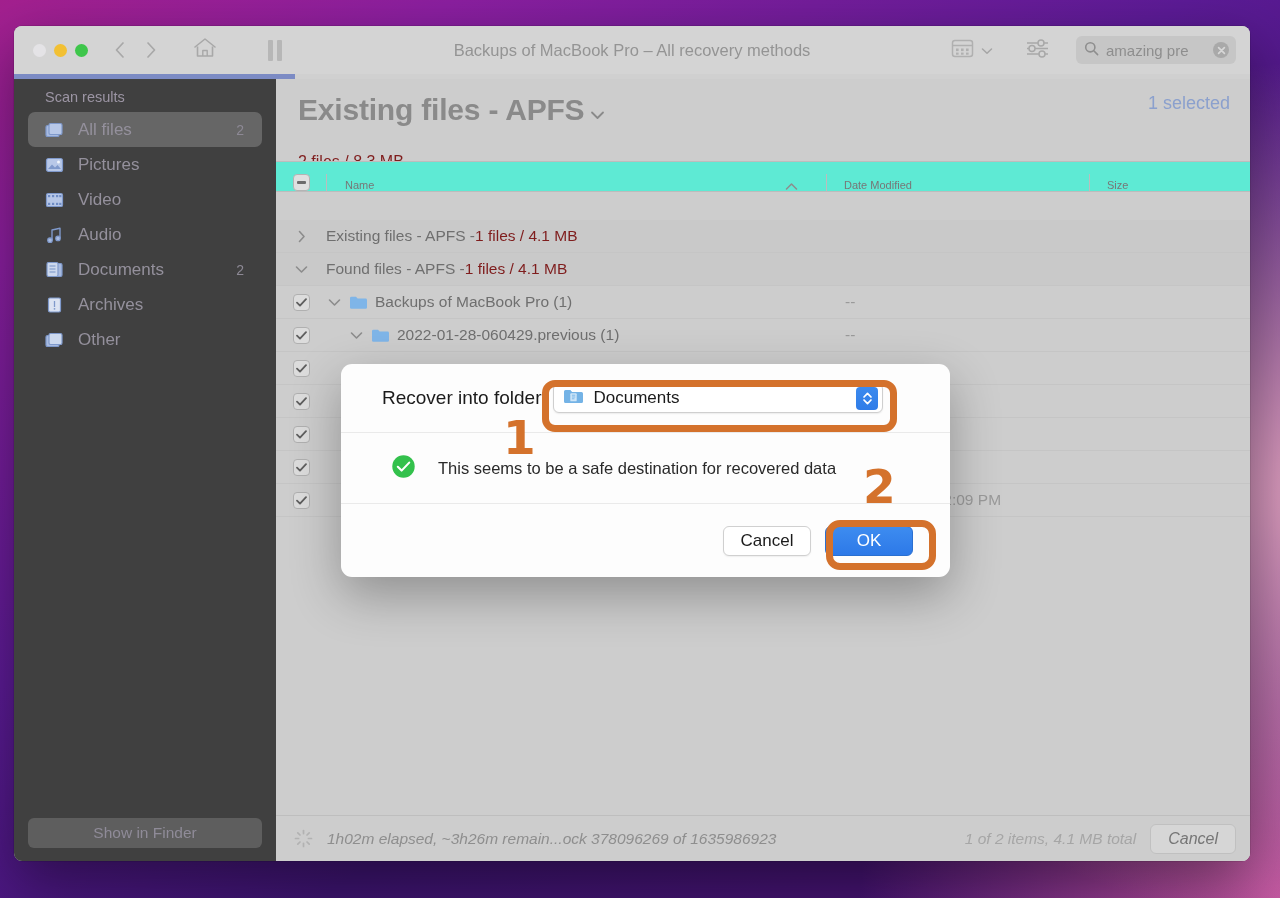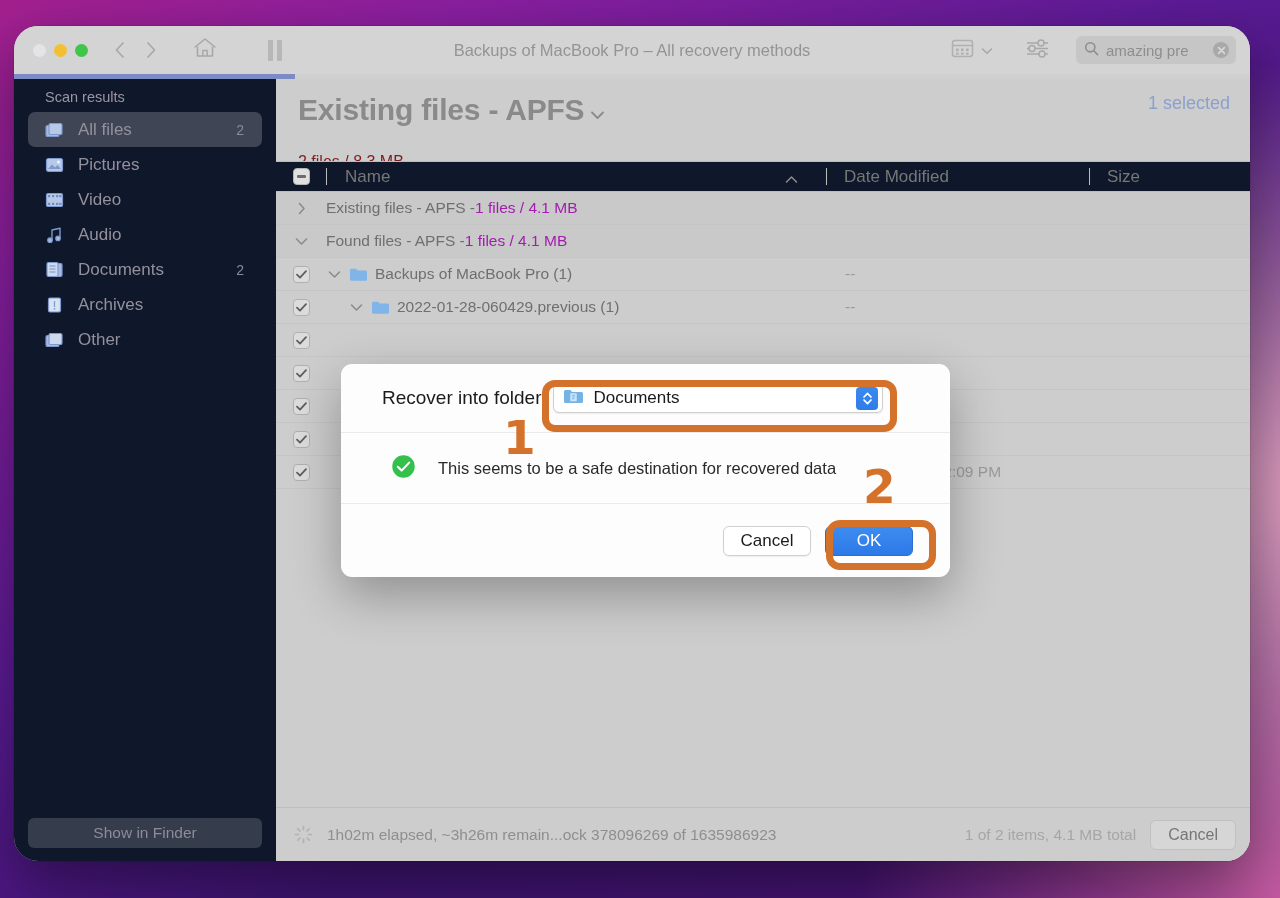--- a/index.html
+++ b/index.html
@@ -20,21 +20,21 @@
       radial-gradient(ellipse 900px 700px at 105% 55%, #e9a8c4 0%, rgba(233,168,196,0) 62%),
       radial-gradient(ellipse 700px 600px at 100% 100%, #c2549f 0%, rgba(194,84,159,0) 60%),
       linear-gradient(150deg, #a4208f 0%, #8b1fa0 16%, #5c1b96 42%, #3d1470 66%, #4a1270 100%);
   }
 
   
   #window {
     position: absolute;
     left: 14px; top: 26px;
     width: 1236px; height: 835px;
-    border-radius: 24px;
+    border-radius: 8px;
     overflow: hidden;
     background: #cfcfcf;
     box-shadow: 0 22px 60px rgba(0,0,0,0.42), 0 0 0 0.5px rgba(0,0,0,0.18);
   }
 
   
   #toolbar {
     position: relative;
     height: 48px;
     background: #d4d4d4;
@@ -109,21 +109,21 @@
     width: 22.7%;
     background: #7c8bc4;
   }
 
   
   #body-split { display: flex; height: 782px; }
 
   
   #sidebar {
     width: 262px;
-    background: #0f172a;
+    background: #404040;
     display: flex; flex-direction: column;
     padding-top: 10px;
     position: relative;
   }
   #sidebar-heading {
     font-size: 14.5px;
     color: #9c95a4;
     padding: 0 0 7px 31px;
   }
   .side-item {
@@ -155,72 +155,73 @@
   #main-title { font-size: 30px; font-weight: bold; color: #8a8a8a; letter-spacing: -0.2px; }
   #main-subtitle { font-size: 16px; color: #7f1d1d; margin-top: 24px; }
   #selected-count {
     position: absolute; right: 20px; top: 14px;
     font-size: 18px; color: #8ba0cd;
   }
 
   
   #col-head {
     height: 31px;
-    background: #0f172a;
+    background: #5eead4;
     border-top: 1px solid #bcbcbc;
     border-bottom: 1px solid #bcbcbc;
-    display: flex; align-items: center;
-    font-size: 17px; color: #777;
+    display: flex; align-items: flex-end;
+    font-size: 11px; color: #777;
     position: relative;
   }
   #head-check { width: 50px; display: flex; justify-content: center; }
   .tri-check {
     width: 17px; height: 17px; border-radius: 4px;
     background: #e0e0e0; border: 1px solid #b4b4b4;
     display: flex; align-items: center; justify-content: center;
   }
   .tri-check .dash { width: 9px; height: 2.4px; background: #6c6c6c; border-radius: 1px; }
   .vsep { width: 1px; height: 17px; background: #bdbdbd; }
   #head-name { padding-left: 18px; flex: 1; position: relative; }
   #sort-caret { position: absolute; right: 28px; top: 2px; }
   #head-date { width: 262px; padding-left: 17px; }
   #head-size { width: 160px; padding-left: 17px; }
 
   
-  #rows { flex: 1; position: relative; overflow: hidden; }
+  #rows { flex: 1; position: relative; overflow: hidden; margin-top: 28px; }
   .row {
     height: 33px;
     display: flex; align-items: center;
     border-bottom: 1px solid #c5c5c5;
     font-size: 15.5px; color: #6f6f6f;
     position: relative;
   }
   .row.group { background: #c9c9c9; }
   .row-check { width: 50px; display: flex; justify-content: center; }
   .cb {
     width: 17px; height: 17px; border-radius: 4px;
     background: #dcdcdc; border: 1px solid #b0b0b0;
     display: flex; align-items: center; justify-content: center;
   }
   .disc { width: 16px; display: flex; align-items: center; justify-content: center; }
   .row-name { flex: 1; display: flex; align-items: center; gap: 7px; white-space: nowrap; }
   .grp-title { color: #6f6f6f; }
-  .grp-meta { color: #a21caf; }
+  .grp-meta { color: #7f1d1d; }
   .folder-ico { width: 19px; height: 15px; }
   .row-date { width: 262px; padding-left: 17px; color: #9a9a9a; }
   .row-size { width: 160px; padding-left: 17px; color: #9a9a9a; }
 
   
   #statusbar {
-    height: 54px;
+    height: 46px;
     background: #cdcdcd;
     border-top: 1px solid #bebebe;
     display: flex; align-items: center;
     padding: 0 14px 0 18px;
     gap: 14px;
+    font-style: italic;
   }
   #spinner { width: 19px; height: 19px; flex-shrink: 0; }
   #status-progress-text { font-size: 15.5px; color: #8e8e8e; white-space: nowrap; }
   #status-items-text { font-size: 15.5px; color: #a6a6a6; margin-left: auto; white-space: nowrap; }
   #recover-button {
     height: 30px; padding: 0 17px;
     border-radius: 6px;
     background: #d6d6d6;
     border: 1px solid #c0c0c0;
     display: flex; align-items: center;

